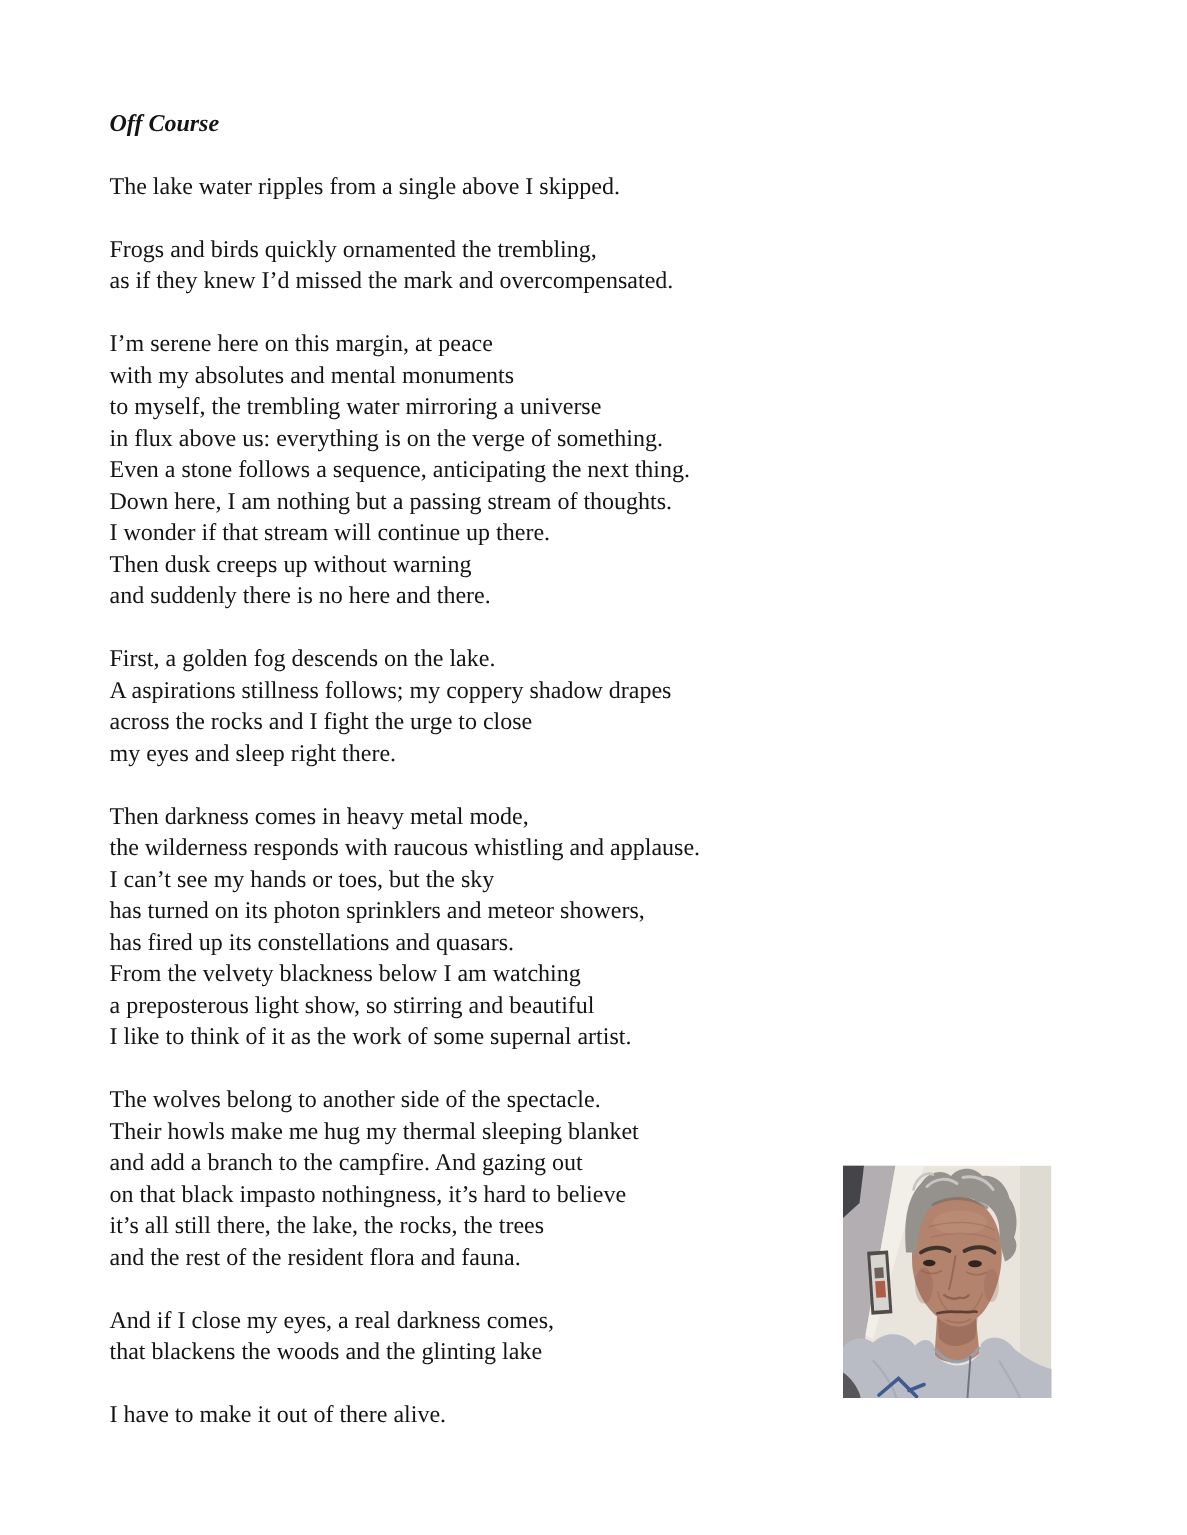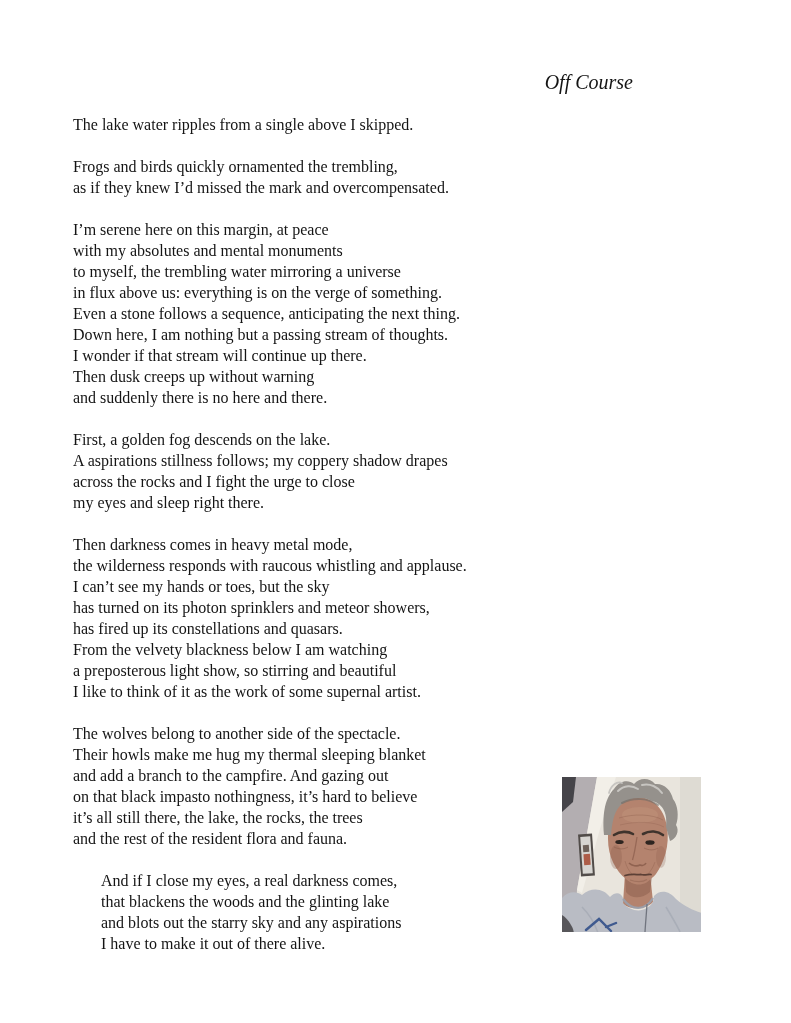--- a/index.html
+++ b/index.html
@@ -14,29 +14,28 @@
   }
   .poem {
     position: absolute;
     left: 73px;
     top: 72px;
     width: 560px;
     font-size: 16px;
     line-height: 21px;
   }
   .poem-title {
-    font-size: 20px;
-    font-weight: normal;
+    font-size: 16px;
+    font-weight: bold;
     font-style: italic;
     line-height: 21px;
     margin: 0 0 21px 0;
-    text-align: right;
   }
   .stanza { margin: 0 0 21px 0; }
-  .stanza:last-child { margin-bottom: 0; margin-left: 28px; }
+  .stanza:last-child { margin-bottom: 0; }
   .author-photo {
     position: absolute;
     left: 562px;
     top: 777px;
     width: 139px;
     height: 155px;
   }
   .author-photo svg { display: block; width: 100%; height: 100%; }
 </style>
 </head>
@@ -45,21 +44,21 @@
 <div class="page">
 
   <div class="poem">
     <h1 class="poem-title">Off Course</h1>
     <div id="stanzas">
         <p class="stanza"><span>The lake water ripples from a single above I skipped.</span><br><br><span>Frogs and birds quickly ornamented the trembling,</span><br><span>as if they knew I’d missed the mark and overcompensated.</span></p>
         <p class="stanza"><span>I’m serene here on this margin, at peace</span><br><span>with my absolutes and mental monuments</span><br><span>to myself, the trembling water mirroring a universe</span><br><span>in flux above us: everything is on the verge of something.</span><br><span>Even a stone follows a sequence, anticipating the next thing.</span><br><span>Down here, I am nothing but a passing stream of thoughts.</span><br><span>I wonder if that stream will continue up there.</span><br><span>Then dusk creeps up without warning</span><br><span>and suddenly there is no here and there.</span></p>
         <p class="stanza"><span>First, a golden fog descends on the lake.</span><br><span>A aspirations stillness follows; my coppery shadow drapes</span><br><span>across the rocks and I fight the urge to close</span><br><span>my eyes and sleep right there.</span></p>
         <p class="stanza"><span>Then darkness comes in heavy metal mode,</span><br><span>the wilderness responds with raucous whistling and applause.</span><br><span>I can’t see my hands or toes, but the sky</span><br><span>has turned on its photon sprinklers and meteor showers,</span><br><span>has fired up its constellations and quasars.</span><br><span>From the velvety blackness below I am watching</span><br><span>a preposterous light show, so stirring and beautiful</span><br><span>I like to think of it as the work of some supernal artist.</span></p>
         <p class="stanza"><span>The wolves belong to another side of the spectacle.</span><br><span>Their howls make me hug my thermal sleeping blanket</span><br><span>and add a branch to the campfire. And gazing out</span><br><span>on that black impasto nothingness, it’s hard to believe</span><br><span>it’s all still there, the lake, the rocks, the trees</span><br><span>and the rest of the resident flora and fauna.</span></p>
-        <p class="stanza"><span>And if I close my eyes, a real darkness comes,</span><br><span>that blackens the woods and the glinting lake</span><br><span>and blots out the starry sky and any aspirations</span><br><span>I have to make it out of there alive.</span></p>
+        <p class="stanza"><span>And if I close my eyes, a real darkness comes,</span><br><span>that blackens the woods and the glinting lake</span><br><br><span>I have to make it out of there alive.</span></p>
       </div>
   </div>
 
   <div class="author-photo">
     <svg viewBox="0 0 139 155" preserveAspectRatio="none" xmlns="http://www.w3.org/2000/svg">
 
       <rect x="0" y="0" width="139" height="155" fill="#e9e5dd"></rect>
       <rect x="118" y="0" width="21" height="155" fill="#000000" opacity="0.045"></rect>
 
       <polygon points="0,0 35,0 15,113 12,156 0,156" fill="#b3aeb1"></polygon>

